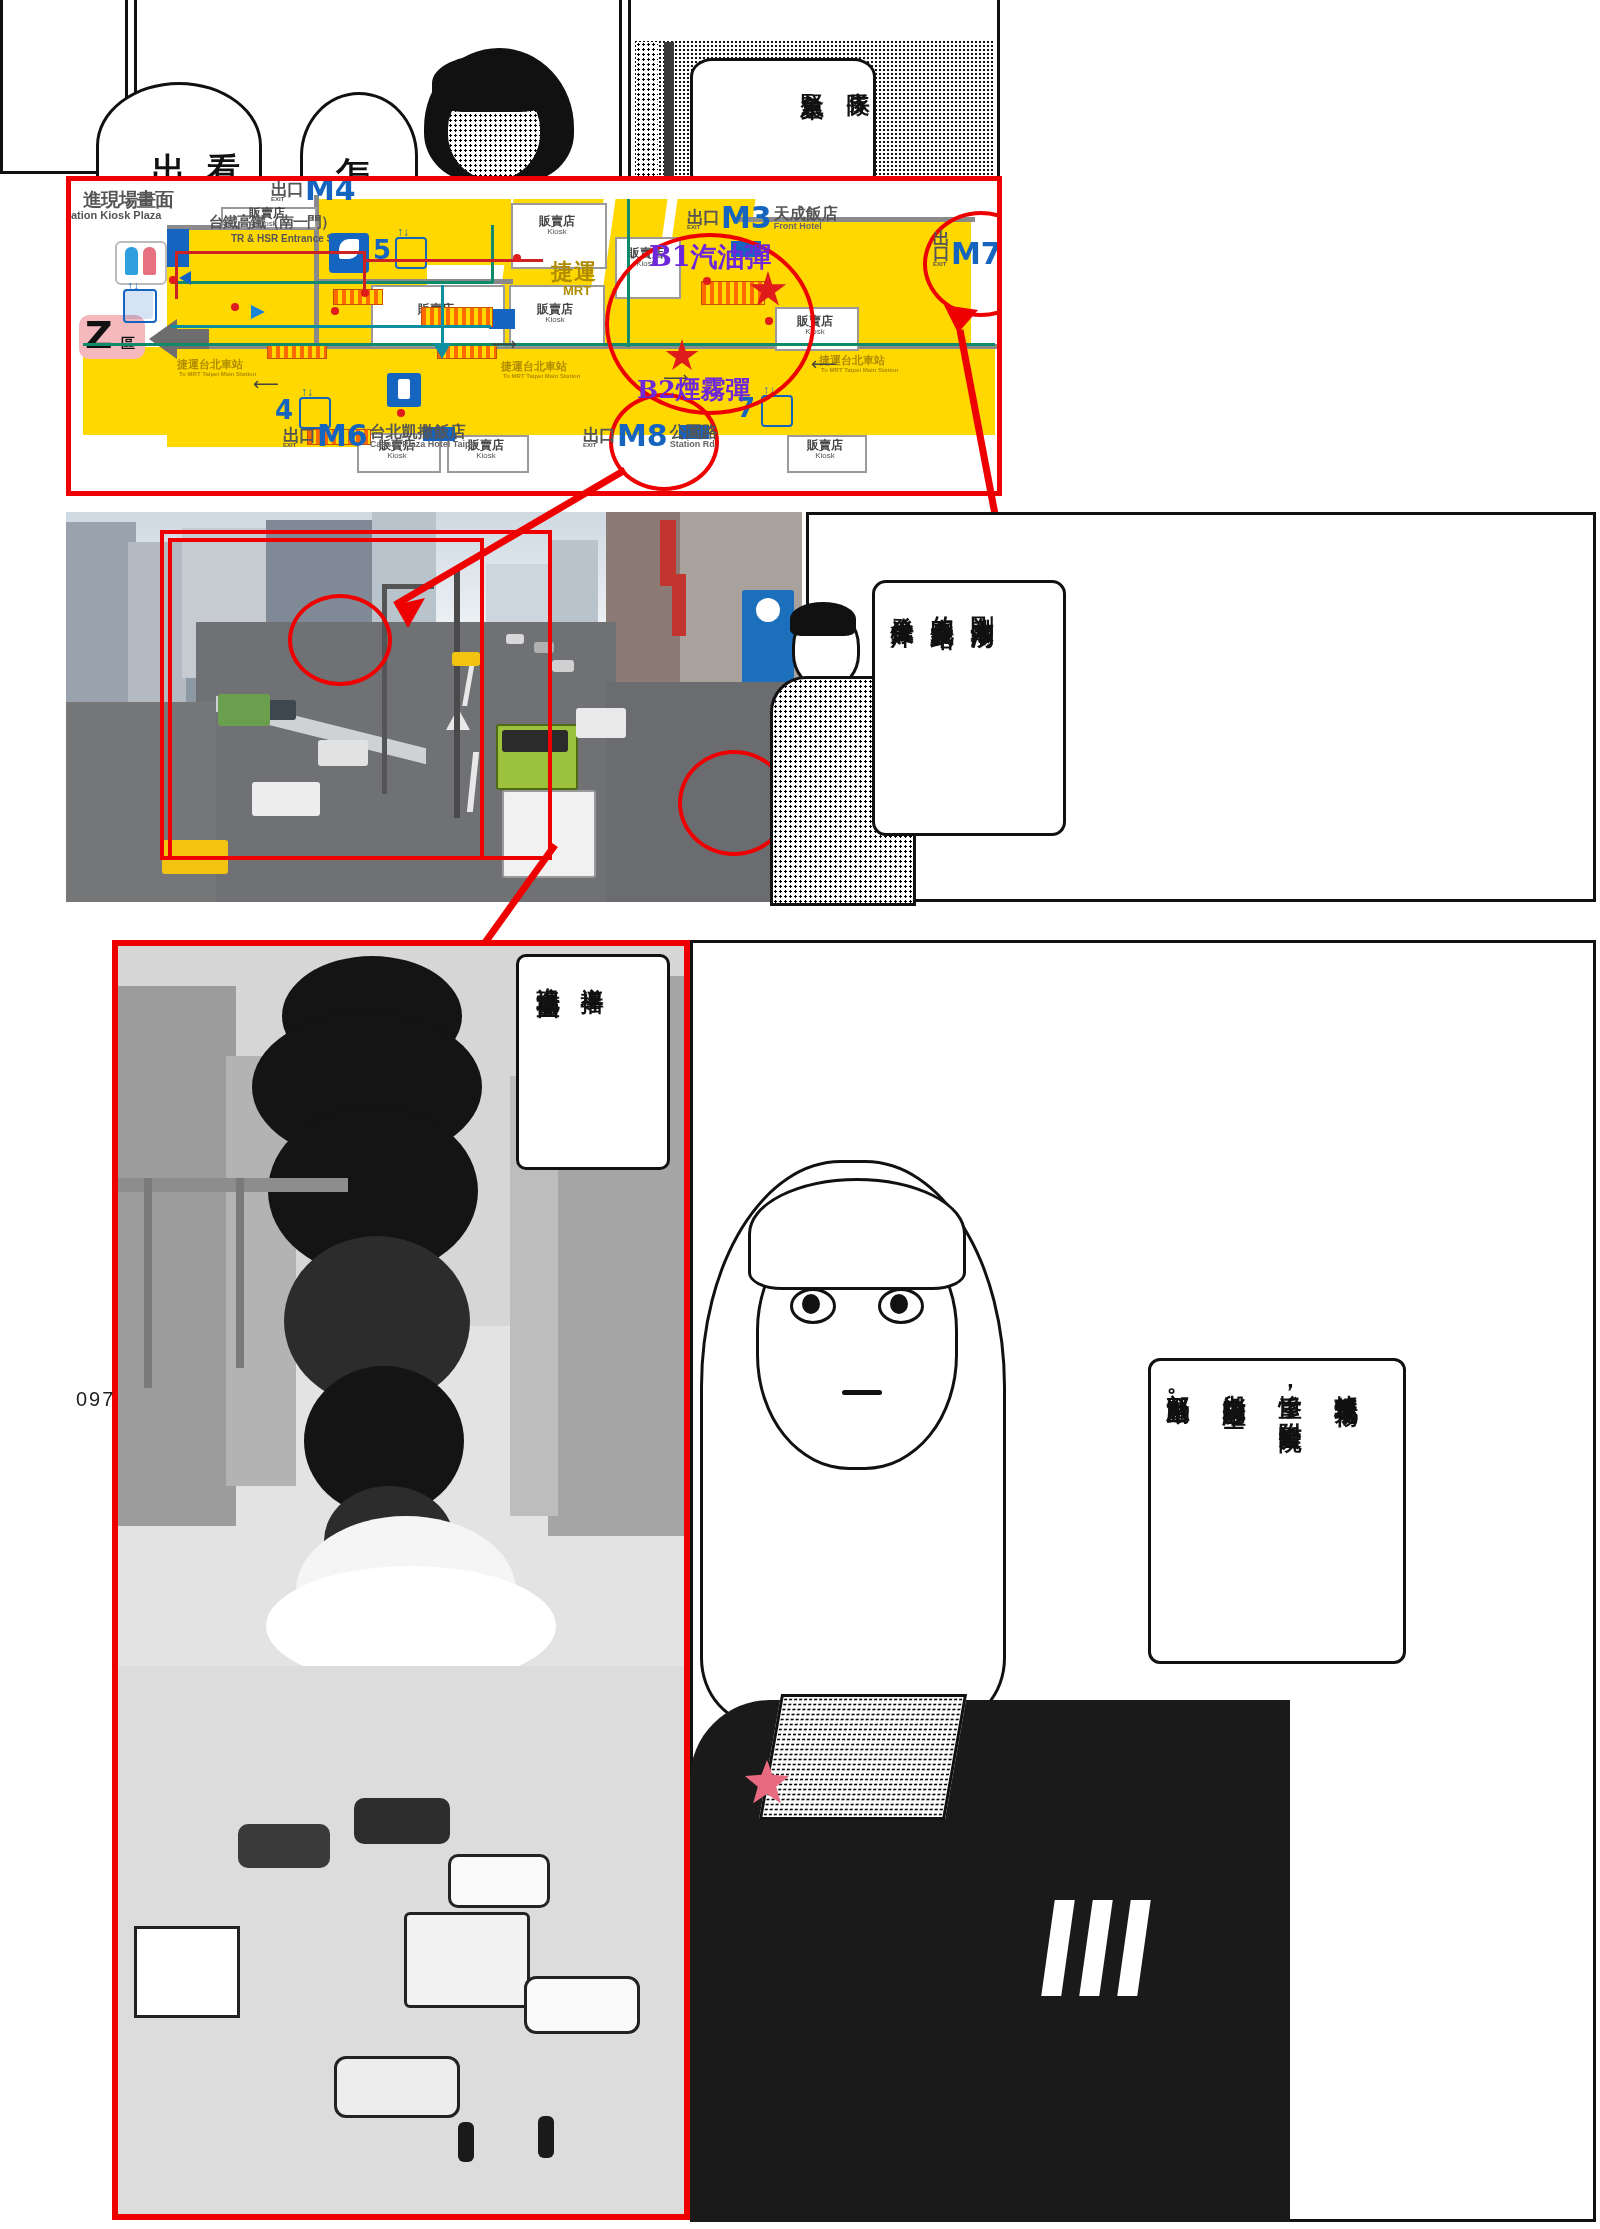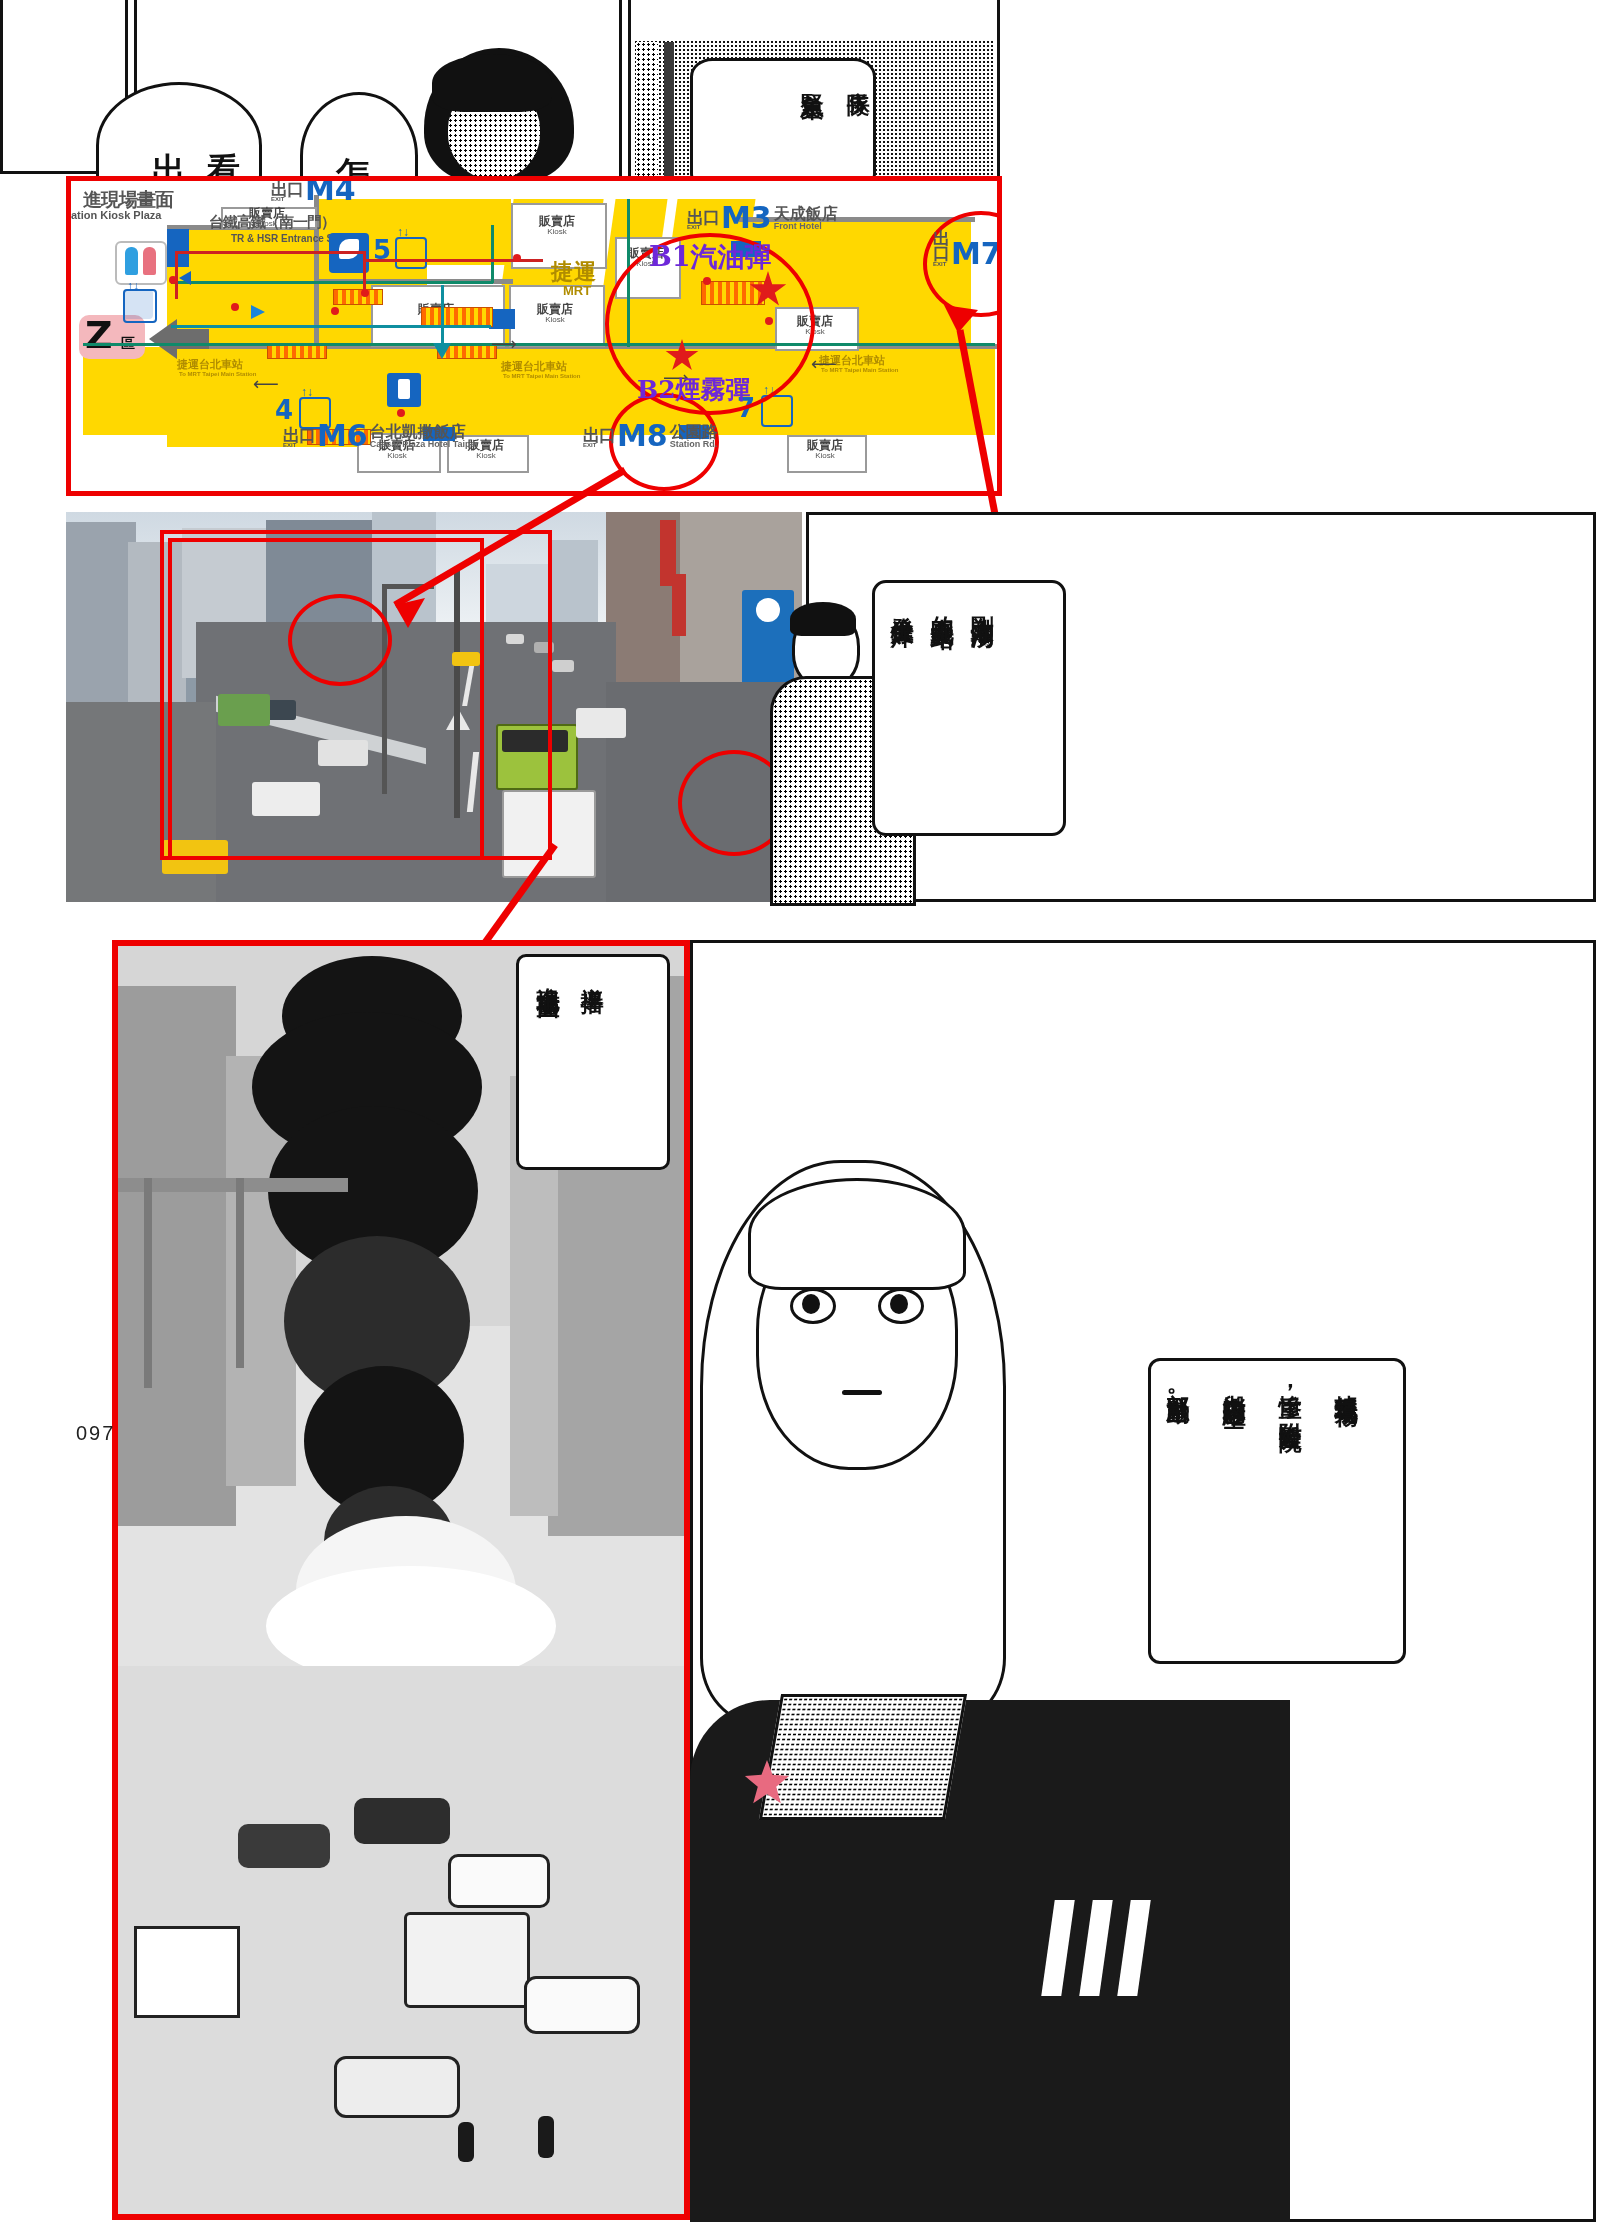--- a/index.html
+++ b/index.html
@@ -440,15 +440,15 @@
   <div class="abs" style="left:890px;top:1294px;width:18px;height:20px;background:#111;border-radius:50%;"></div>
   <div class="abs" style="left:842px;top:1390px;width:40px;height:5px;background:#111;border-radius:3px;"></div>
 
   <div class="abs" style="left:690px;top:1700px;width:600px;height:522px;background:#1a1a1a;border-top-left-radius:80px;"></div>
   <div class="abs tone-dot" style="left:770px;top:1694px;width:180px;height:120px;border:3px solid #111;transform:skewX(-10deg);"></div>
   <div class="abs" style="left:1048px;top:1900px;width:20px;height:96px;background:#fff;transform:skewX(-8deg);"></div>
   <div class="abs" style="left:1086px;top:1900px;width:20px;height:96px;background:#fff;transform:skewX(-8deg);"></div>
   <div class="abs" style="left:1124px;top:1900px;width:20px;height:96px;background:#fff;transform:skewX(-8deg);"></div>
   <div class="abs" style="left:744px;top:1760px;width:46px;height:46px;background:#e86a80;clip-path:polygon(50% 0%,62% 32%,98% 35%,70% 58%,80% 94%,50% 74%,20% 94%,30% 58%,2% 35%,38% 32%);"></div>
 
-  <div class="abs pagenum" style="left:76px;top:1388px;margin-top:34px;">097</div>
+  <div class="abs pagenum" style="left:76px;top:1388px;">097</div>
 
 </div>
 
 </body></html>

